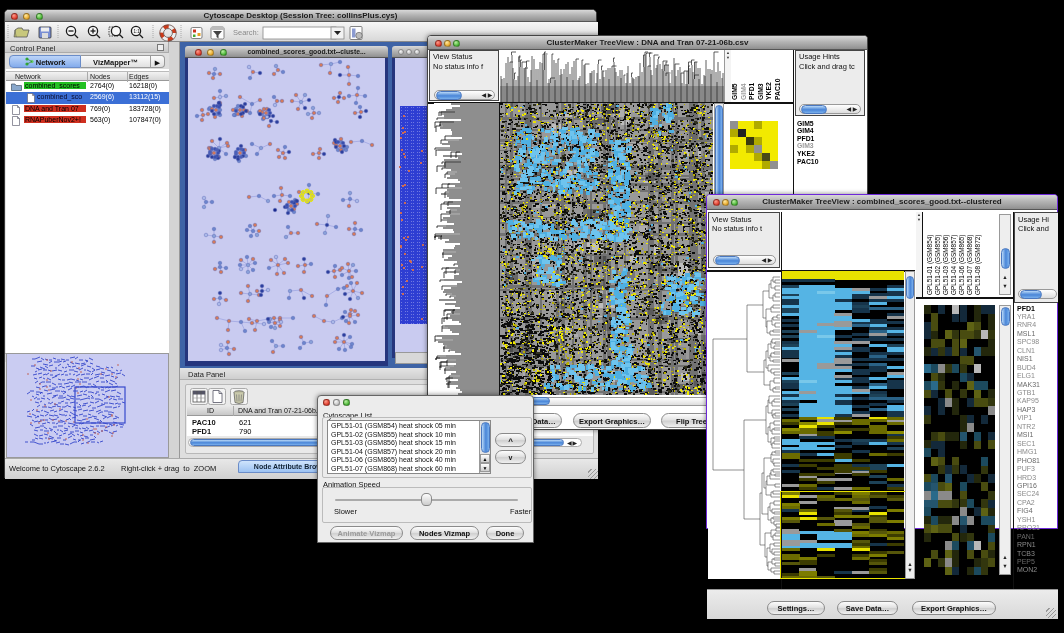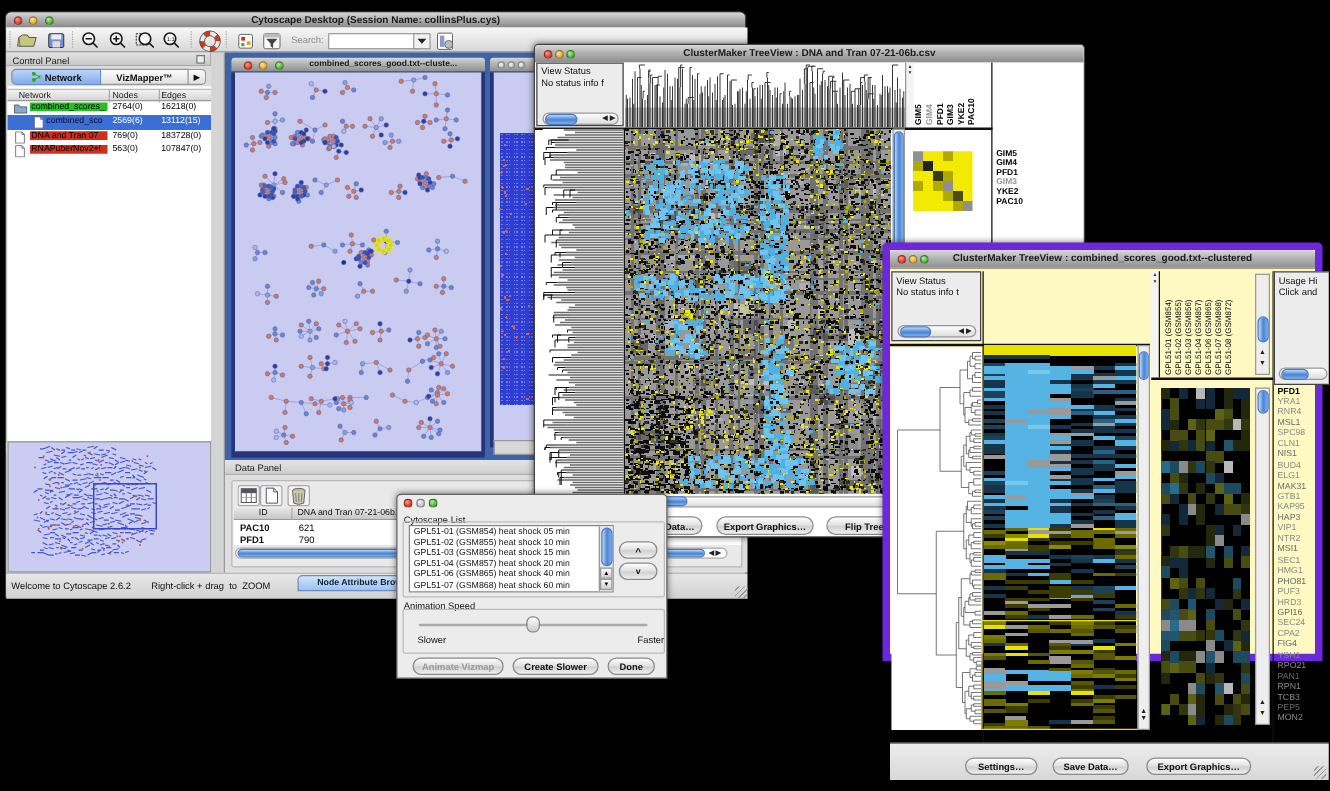--- a/index.html
+++ b/index.html
@@ -11,21 +11,21 @@
  text-align:center;font-weight:bold;color:#1a1a1a}
 .aqbtn{position:absolute;background:linear-gradient(#fdfdfd,#e2e2e2 45%,#d0d0d0 55%,#f0f0f0);
  border:1px solid #8a8a8a;border-radius:8px;text-align:center;font-weight:bold}
 .panelbox{position:absolute;background:#ececec;border:1px solid #444}
 .ptxt{position:absolute;font-size:7.5px;color:#111;line-height:9.5px;white-space:nowrap}
 .lab{position:absolute;white-space:nowrap}
 .grip{position:absolute;width:10px;height:10px;
  background:repeating-linear-gradient(135deg,transparent 0 2px,#999 2px 3px)}
 </style></head><body>
 <div class="abs" style="left:4px;top:9px;width:593px;height:469px;background:#e6e6e6;border:1px solid #3a3a3a;border-radius:5px 5px 0 0;box-shadow:0 0 5px rgba(0,0,0,.5)">
-    <div class="titlebar" style="height:12px;font-size:8px;line-height:12px;border-radius:4px 4px 0 0">Cytoscape Desktop (Session Name: collinsPlus.cys)</div>
+    <div class="titlebar" style="height:12px;font-size:8px;line-height:12px;border-radius:4px 4px 0 0">Cytoscape Desktop (Session Tree: collinsPlus.cys)</div>
     <div class="tl" style="left:5.5px;top:2.5px;width:7px;height:7px;background:radial-gradient(circle at 35% 30%, #ff9a8a, #dd3a2a 70%)"></div>
     <div class="tl" style="left:18.1px;top:2.5px;width:7px;height:7px;background:radial-gradient(circle at 35% 30%, #ffe9a0, #e8a82a 70%)"></div>
     <div class="tl" style="left:30.7px;top:2.5px;width:7px;height:7px;background:radial-gradient(circle at 35% 30%, #b8f0a0, #48b434 70%)"></div>
     <div class="abs" style="left:0;top:12px;width:593px;height:20px;background:linear-gradient(#f7f7f7,#d8d8d8);border-bottom:1px solid #8a8a8a"><svg width="593" height="20">
 <line x1="3" y1="3" x2="3" y2="17" stroke="#aaa" stroke-dasharray="1,1"></line>
 <path d="M10 8 l3 -2 h4 l1 2 h6 l-2 7 h-11 z" fill="#c8c87c" stroke="#555" stroke-width="0.8"></path>
 <path d="M10 8 l-1 7 h2" fill="#a8a860" stroke="#555" stroke-width="0.6"></path>
 <rect x="34" y="5" width="12" height="11" rx="1" fill="#7a8fd4" stroke="#333" stroke-width="0.8"></rect>
 <rect x="36" y="5.5" width="8" height="4" fill="#eee"></rect>
 <rect x="37" y="11" width="6" height="5" fill="#ddd"></rect>
@@ -738,20 +738,26 @@
     <div class="abs" style="left:303px;top:14px;width:62px;height:52px"><svg width="62" height="52">
         <text transform="rotate(-90 6.0 50)" x="6.0" y="50" font-size="6.8" font-weight="bold" font-family="Liberation Sans" fill="#000">GIM5</text>
         <text transform="rotate(-90 14.5 50)" x="14.5" y="50" font-size="6.8" font-weight="bold" font-family="Liberation Sans" fill="#999">GIM4</text>
         <text transform="rotate(-90 23.0 50)" x="23.0" y="50" font-size="6.8" font-weight="bold" font-family="Liberation Sans" fill="#000">PFD1</text>
         <text transform="rotate(-90 31.5 50)" x="31.5" y="50" font-size="6.8" font-weight="bold" font-family="Liberation Sans" fill="#000">GIM3</text>
         <text transform="rotate(-90 40.0 50)" x="40.0" y="50" font-size="6.8" font-weight="bold" font-family="Liberation Sans" fill="#000">YKE2</text>
         <text transform="rotate(-90 48.5 50)" x="48.5" y="50" font-size="6.8" font-weight="bold" font-family="Liberation Sans" fill="#000">PAC10</text>
       </svg></div>
     <div class="abs" style="left:0;top:66px;width:366px;height:1.5px;background:#111"></div>
     <div class="abs" style="left:365px;top:14px;width:1px;height:145px;background:#111"></div>
+    <div class="panelbox" style="left:367px;top:14px;width:70px;height:66px">
+      <div class="ptxt" style="left:3px;top:1px">Usage Hints<br>Click and drag tc</div>
+      <div style="position:absolute;left:3px;top:53px;width:62px;height:10px;background:linear-gradient(#fff,#ddd);border:0.5px solid #999;border-radius:5px"></div>
+      <div style="position:absolute;left:5px;top:54px;width:26px;height:9px;border-radius:4.5px;background:linear-gradient(to bottom,#b8d8f8,#5a92dc 45%,#4a86d8 55%,#7ab0ec);border:0.5px solid #4a78c0"></div>
+      <div class="abs" style="left:48px;top:54px;width:16px;height:9px;font-size:6px;line-height:9px;color:#222;text-align:center">◀ ▶</div>
+    </div>
     <div class="abs" style="left:6px;top:67px;width:65px;height:292px"><svg width="65" height="292">
         <rect x="0.0" y="0.0" width="65.0" height="292.0" fill="#fff"></rect>
         <path d="M17 1H65M26 3H65M18 5H65M12 7H65M21 9H65M10 11H65M10 13H65M10 15H65M27 17H65M20 19H65M8 21H65M9 23H65M6 25H65M17 27H65M18 29H65M18 31H65M17 33H65M28 35H65M25 37H65M14 39H65M8 41H65M16 43H65M16 45H65M4 47H65M26 49H65M28 51H65M9 53H65M24 55H65M10 57H65M27 59H65M10 61H65M9 63H65M12 65H65M17 67H65M23 69H65M21 71H65M16 73H65M13 75H65M24 77H65M26 79H65M16 81H65M21 83H65M28 85H65M13 87H65M15 89H65M7 91H65M13 93H65M15 95H65M27 97H65M19 99H65M12 101H65M26 103H65M13 105H65M23 107H65M12 109H65M26 111H65M16 113H65M9 115H65M13 117H65M13 119H65M20 121H65M12 123H65M9 125H65M19 127H65M20 129H65M26 131H65M8 133H65M4 135H65M15 137H65M11 139H65M26 141H65M21 143H65M20 145H65M9 147H65M22 149H65M8 151H65M18 153H65M14 155H65M10 157H65M23 159H65M23 161H65M24 163H65M15 165H65M26 167H65M16 169H65M25 171H65M20 173H65M20 175H65M10 177H65M28 179H65M23 181H65M23 183H65M17 185H65M10 187H65M9 189H65M18 191H65M22 193H65M20 195H65M5 197H65M22 199H65M11 201H65M21 203H65M26 205H65M21 207H65M17 209H65M26 211H65M16 213H65M14 215H65M18 217H65M25 219H65M27 221H65M11 223H65M14 225H65M16 227H65M18 229H65M25 231H65M3 233H65M8 235H65M19 237H65M4 239H65M9 241H65M13 243H65M9 245H65M17 247H65M21 249H65M27 251H65M12 253H65M6 255H65M22 257H65M13 259H65M22 261H65M20 263H65M16 265H65M10 267H65M22 269H65M17 271H65M26 273H65M19 275H65M24 277H65M17 279H65M12 281H65M24 283H65M22 285H65M26 287H65M28 289H65M24 291H65" stroke="#6a6a6a" stroke-width="1.3" fill="none"></path>
         <path d="M5 9V13M5 9H21M6 19V23M6 19H20M10 215V219M10 215H14M3 15V17M3 15H10M11 33V37M11 33H17M11 89V95M11 89H15M11 71V75M11 71H21M11 265V271M11 265H16M8 225V229M8 225H14M1 45V47M1 45H16M9 149V155M9 149H22M2 85V91M2 85H28M1 131V135M1 131H26M16 107V111M16 107H23M14 279V285M14 279H17M2 255V257M2 255H6M11 59V65M11 59H27M16 193V195M16 193H22M2 23V29M2 23H9M15 279V285M15 279H17M2 47V53M2 47H4M13 275V279M13 275H19M19 207V211M19 207H21M3 253V255M3 253H12M10 243V249M10 243H13M14 99V103M14 99H19M1 133V135M1 133H8M7 11V13M7 11H10M7 117V119M7 117H13M12 165V171M12 165H15M2 255V257M2 255H6M3 63V69M3 63H9M7 101V107M7 101H12M8 223V225M8 223H11M13 211V217M13 211H26M12 275V277M12 275H19M15 273V279M15 273H26M7 111V117M7 111H26M13 69V71M13 69H23M6 177V179M6 177H10M20 161V163M20 161H23M10 99V101M10 99H19M3 123V125M3 123H12M7 133V137M7 133H8M8 215V221M8 215H14M8 65V67M8 65H12M7 9V11M7 9H21M8 183V187M8 183H23M7 259V265M7 259H13M13 257V263M13 257H22M7 37V41M7 37H25M1 19V25M1 19H20M15 247V249M15 247H17M8 59V61M8 59H27M8 81V85M8 81H16M22 49V55M22 49H26M1 237V239M1 237H19M21 167V171M21 167H26M6 263V267M6 263H20M12 191V193M12 191H18M6 21V23M6 21H8M1 233V237M1 233H3M11 207V209M11 207H21M17 49V55M17 49H26M8 165V167M8 165H15M10 207V213M10 207H21M6 259V265M6 259H13M1 133V137M1 133H8M14 81V85M14 81H16M10 169V175M10 169H16" stroke="#111" stroke-width="0.8" fill="none"></path>
       </svg></div>
     <div class="abs" style="left:71px;top:67px;width:1px;height:292px;background:#111"></div>
     <div class="abs" style="left:72px;top:67px;width:213px;height:292px"><svg width="213" height="292" shape-rendering="crispEdges">
         <rect x="0.0" y="0.0" width="213.0" height="292.0" fill="#999"></rect>
         <path fill="#adadad" d="M19 167h20v5h-20zM21 164h7v4h-7zM34 98h21v7h-21zM5 133h7v4h-7zM81 115h6v9h-6zM206 134h7v4h-7zM189 218h9v9h-9zM70 139h22v8h-22zM99 187h18v4h-18zM113 6h18v10h-18zM57 222h13v8h-13zM174 39h6v7h-6zM139 123h8v6h-8zM52 39h12v10h-12zM146 110h13v6h-13zM23 264h8v11h-8zM31 264h14v9h-14zM56 231h22v3h-22zM29 150h13v11h-13zM48 187h12v11h-12zM129 38h13v7h-13z"></path>
         <path fill="#bdbdbd" d="M121 14h8v8h-8zM60 41h6v6h-6zM96 265h11v5h-11zM198 43h7v5h-7zM2 239h7v6h-7zM144 75h11v5h-11zM110 224h10v5h-10zM198 105h8v5h-8zM188 225h18v7h-18zM96 213h6v4h-6zM109 268h12v11h-12zM27 44h13v11h-13zM100 223h20v4h-20zM181 270h9v8h-9zM186 44h17v9h-17zM82 140h22v10h-22zM55 11h18v5h-18zM194 182h18v4h-18zM86 263h15v3h-15zM130 152h8v7h-8zM201 88h8v5h-8zM63 67h15v8h-15zM149 142h9v9h-9zM171 168h20v9h-20zM173 160h15v9h-15zM52 21h9v10h-9zM99 196h18v9h-18zM200 129h9v5h-9z"></path>
@@ -813,21 +819,21 @@
     <span class="lab" style="left:369px;top:98.7px;font-size:6.8px;font-weight:bold;color:#000">PFD1</span>
     <span class="lab" style="left:369px;top:106.3px;font-size:6.8px;font-weight:bold;color:#999">GIM3</span>
     <span class="lab" style="left:369px;top:113.9px;font-size:6.8px;font-weight:bold;color:#000">YKE2</span>
     <span class="lab" style="left:369px;top:121.5px;font-size:6.8px;font-weight:bold;color:#000">PAC10</span>
     <div style="position:absolute;left:72px;top:360.5px;width:224px;height:9px;background:linear-gradient(#fff,#ddd);border:0.5px solid #999;border-radius:4.5px"></div>
     <div style="position:absolute;left:88px;top:361px;width:34px;height:8px;border-radius:4.0px;background:linear-gradient(to bottom,#b8d8f8,#5a92dc 45%,#4a86d8 55%,#7ab0ec);border:0.5px solid #4a78c0"></div>
     <div class="aqbtn" style="left:78px;top:376.5px;width:56px;height:15px;line-height:15px;font-size:7.5px;color:#111">Save Data…</div>
     <div class="aqbtn" style="left:145px;top:376.5px;width:78px;height:15px;line-height:15px;font-size:7.5px;color:#111">Export Graphics…</div>
     <div class="aqbtn" style="left:233px;top:376.5px;width:86px;height:15px;line-height:15px;font-size:7.5px;color:#111">Flip Tree Nodes</div>
   </div>
-<div class="abs" style="left:706px;top:194px;width:352px;height:335px;background:#fef9c3;border:6px solid #6d28d9;border-radius:4px 4px 0 0;box-shadow:0 0 5px rgba(0,0,0,.5)">
+<div class="abs" style="left:706px;top:194px;width:352px;height:335px;background:#ffffff;border:1px solid #6d28d9;border-radius:4px 4px 0 0;box-shadow:0 0 5px rgba(0,0,0,.5)">
     <div class="titlebar" style="height:15px;font-size:8px;line-height:14px;border-radius:3px 3px 0 0">ClusterMaker TreeView : combined_scores_good.txt--clustered</div>
     <div class="tl" style="left:5.5px;top:4.0px;width:7px;height:7px;background:radial-gradient(circle at 35% 30%, #ff9a8a, #dd3a2a 70%)"></div>
     <div class="tl" style="left:14.5px;top:4.0px;width:7px;height:7px;background:radial-gradient(circle at 35% 30%, #ffe9a0, #e8a82a 70%)"></div>
     <div class="tl" style="left:23.5px;top:4.0px;width:7px;height:7px;background:radial-gradient(circle at 35% 30%, #b8f0a0, #48b434 70%)"></div>
     <div class="panelbox" style="left:1px;top:17px;width:72px;height:56px">
       <div class="ptxt" style="left:3px;top:1.5px">View Status<br>No status info t</div>
       <div style="position:absolute;left:4px;top:42px;width:63px;height:10px;background:linear-gradient(#fff,#ddd);border:0.5px solid #999;border-radius:5px"></div>
       <div style="position:absolute;left:6px;top:43px;width:25px;height:9px;border-radius:4.5px;background:linear-gradient(to bottom,#b8d8f8,#5a92dc 45%,#4a86d8 55%,#7ab0ec);border:0.5px solid #4a78c0"></div>
       <div class="abs" style="left:50px;top:43px;width:16px;height:9px;font-size:6px;line-height:9px;color:#222;text-align:center">◀ ▶</div>
     </div>
@@ -954,14 +960,14 @@
     </div>
     <div class="aqbtn" style="left:177px;top:37px;width:31px;height:14px;line-height:15px;font-size:8px;color:#111">^</div>
     <div class="aqbtn" style="left:177px;top:53.5px;width:31px;height:14px;line-height:14px;font-size:7px;color:#111">v</div>
     <span class="lab" style="left:5px;top:84px;font-size:7.5px;color:#111">Animation Speed</span>
     <div class="abs" style="left:4px;top:91px;width:210px;height:36px;border:1px solid #bbb;border-radius:2px"></div>
     <div class="abs" style="left:17px;top:103px;width:183px;height:2px;background:#aaa;border-radius:1px"></div>
     <div class="abs" style="left:103px;top:97px;width:11px;height:13px;background:linear-gradient(#fdfdfd,#ccc);border:0.5px solid #888;border-radius:5px 5px 40% 40%"></div>
     <span class="lab" style="left:16px;top:111px;font-size:7.5px;color:#111">Slower</span>
     <span class="lab" style="left:192px;top:111px;font-size:7.5px;color:#111">Faster</span>
     <div class="aqbtn" style="left:12px;top:129.5px;width:73px;height:14px;line-height:14px;font-size:7.5px;color:#9a9a9a">Animate Vizmap</div>
-    <div class="aqbtn" style="left:92px;top:129.5px;width:69px;height:14px;line-height:14px;font-size:7.5px;color:#111">Create Slower</div>
+    <div class="aqbtn" style="left:92px;top:129.5px;width:69px;height:14px;line-height:14px;font-size:7.5px;color:#111">Nodes Vizmap</div>
     <div class="aqbtn" style="left:168px;top:129.5px;width:38px;height:14px;line-height:14px;font-size:7.5px;color:#111">Done</div>
   </div>
 </body></html>

